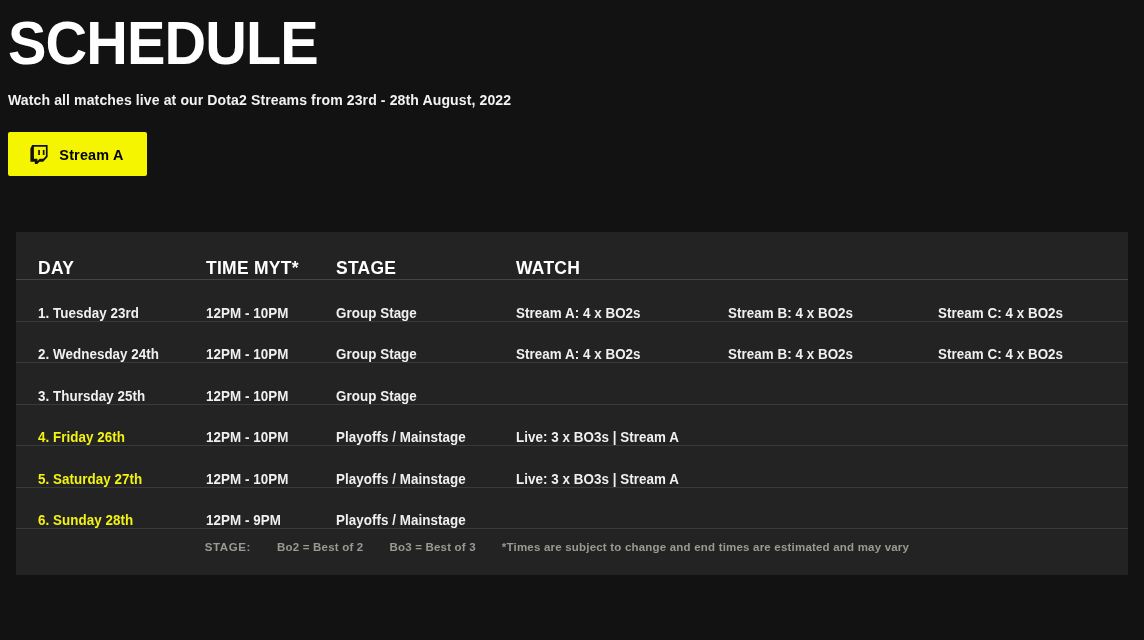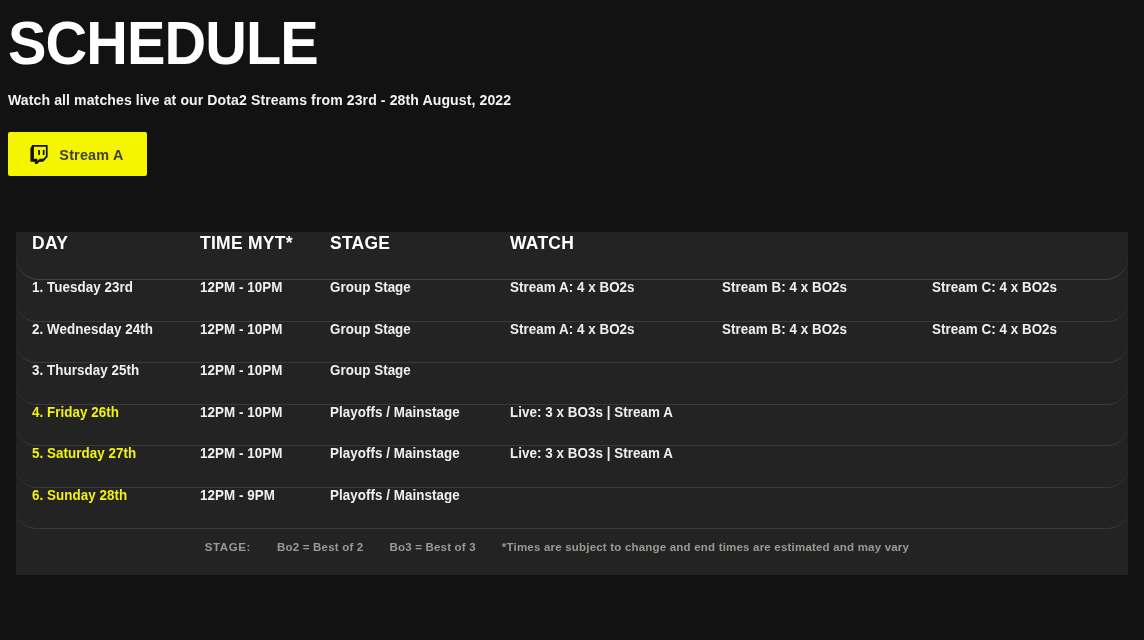--- a/index.html
+++ b/index.html
@@ -49,21 +49,21 @@
 
   .stream-btn {
     display:flex;
     align-items:center;
     justify-content:center;
     gap:10px;
     height:44px;
     padding:0 22px;
     min-width:138px;
     background:#f5f500;
-    color:#404040;
+    color:#000000;
     border:none;
     border-radius:2px;
     cursor:pointer;
     font-family:"Liberation Sans", sans-serif;
     font-size:15px;
     font-weight:bold;
     letter-spacing:0.2px;
   }
   .stream-btn .twitch-icon { display:block; width:18px; height:19px; flex:0 0 auto; }
   .stream-btn .btn-label { transform:scaleX(0.96); }
@@ -73,25 +73,24 @@
     position:absolute;
     left:16px;
     top:232px;
     width:1112px;
     background:#232323;
     padding:0 0 10px 0;
   }
 
   .trow {
     display:flex;
-    align-items:flex-start;
+    align-items:flex-end;
     height:41.5px;
-    padding:0 0 0 16px;
+    padding:0 0 0 22px;
     border-bottom:1px solid #3a3a3a;
-    border-radius:23px;
   }
   .trow.head {
     height:48px;
     border-bottom:1px solid #454545;
   }
   .trow.last { border-bottom:1px solid #3a3a3a; }
 
   .c-day   { width:168px; flex:0 0 168px; }
   .c-time  { width:130px; flex:0 0 130px; }
   .c-stage { width:180px; flex:0 0 180px; }

